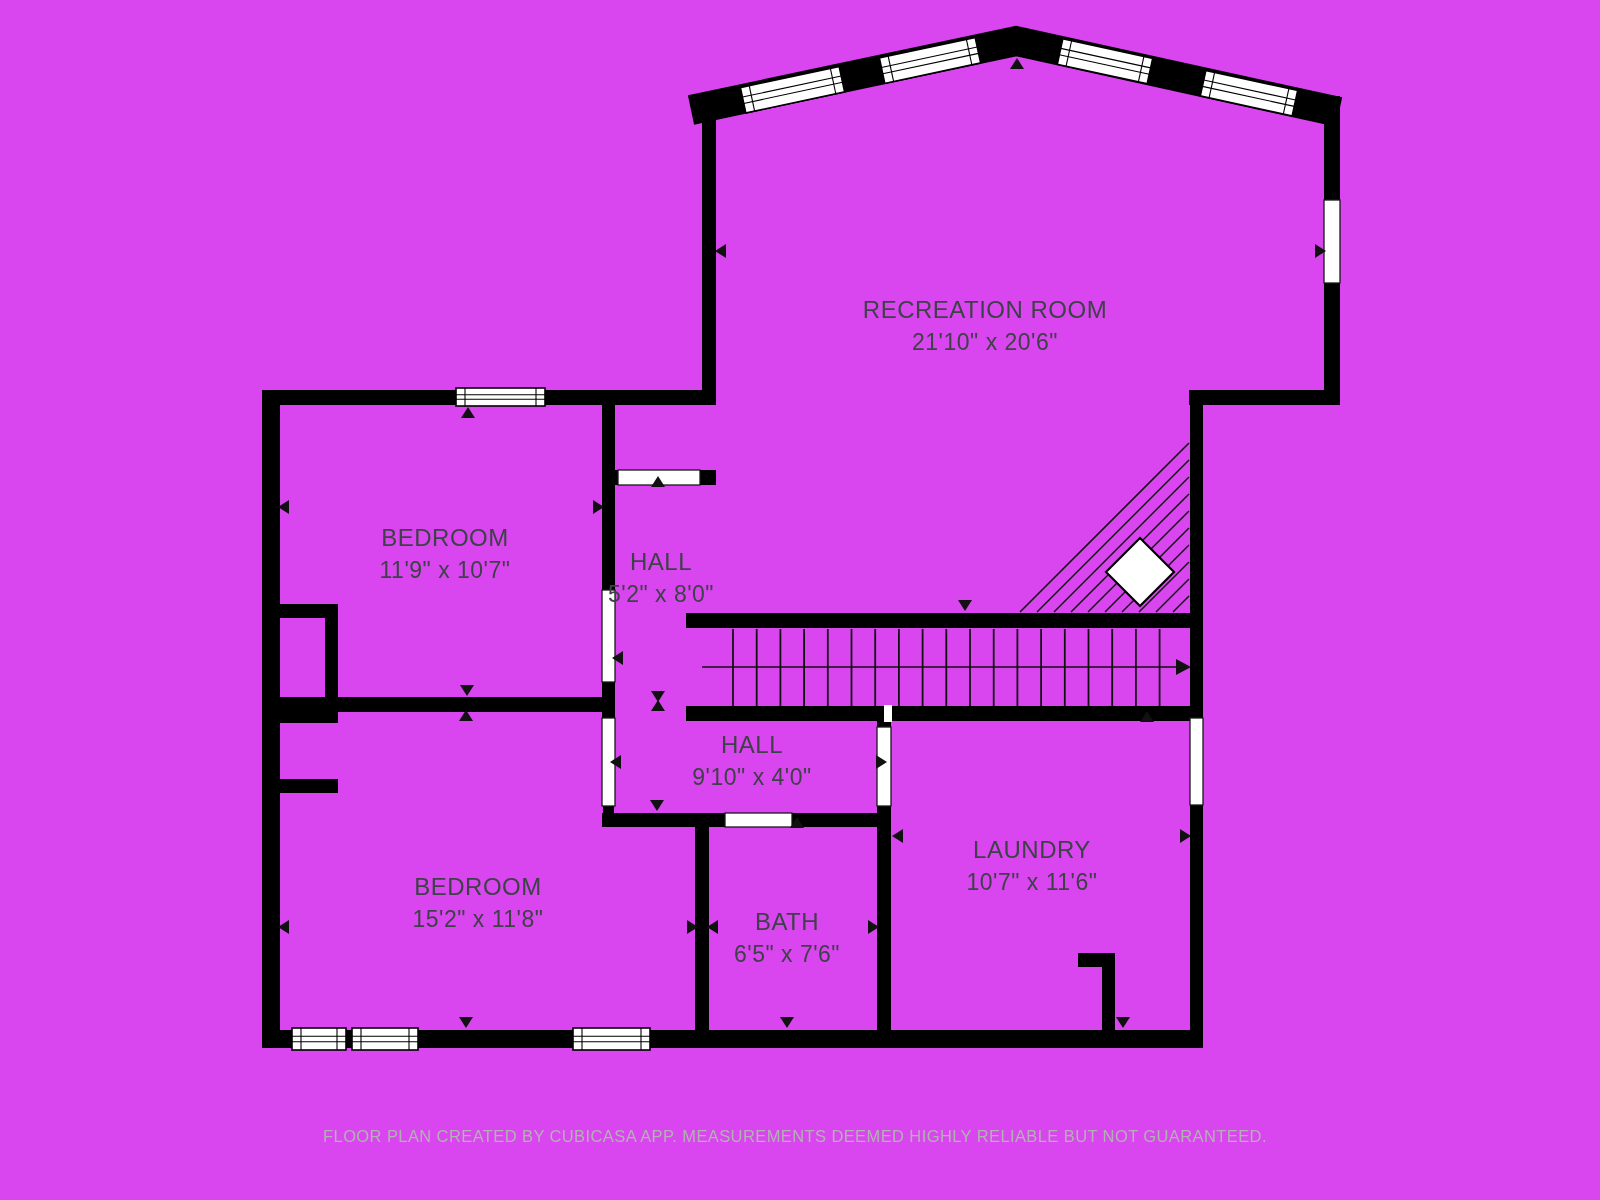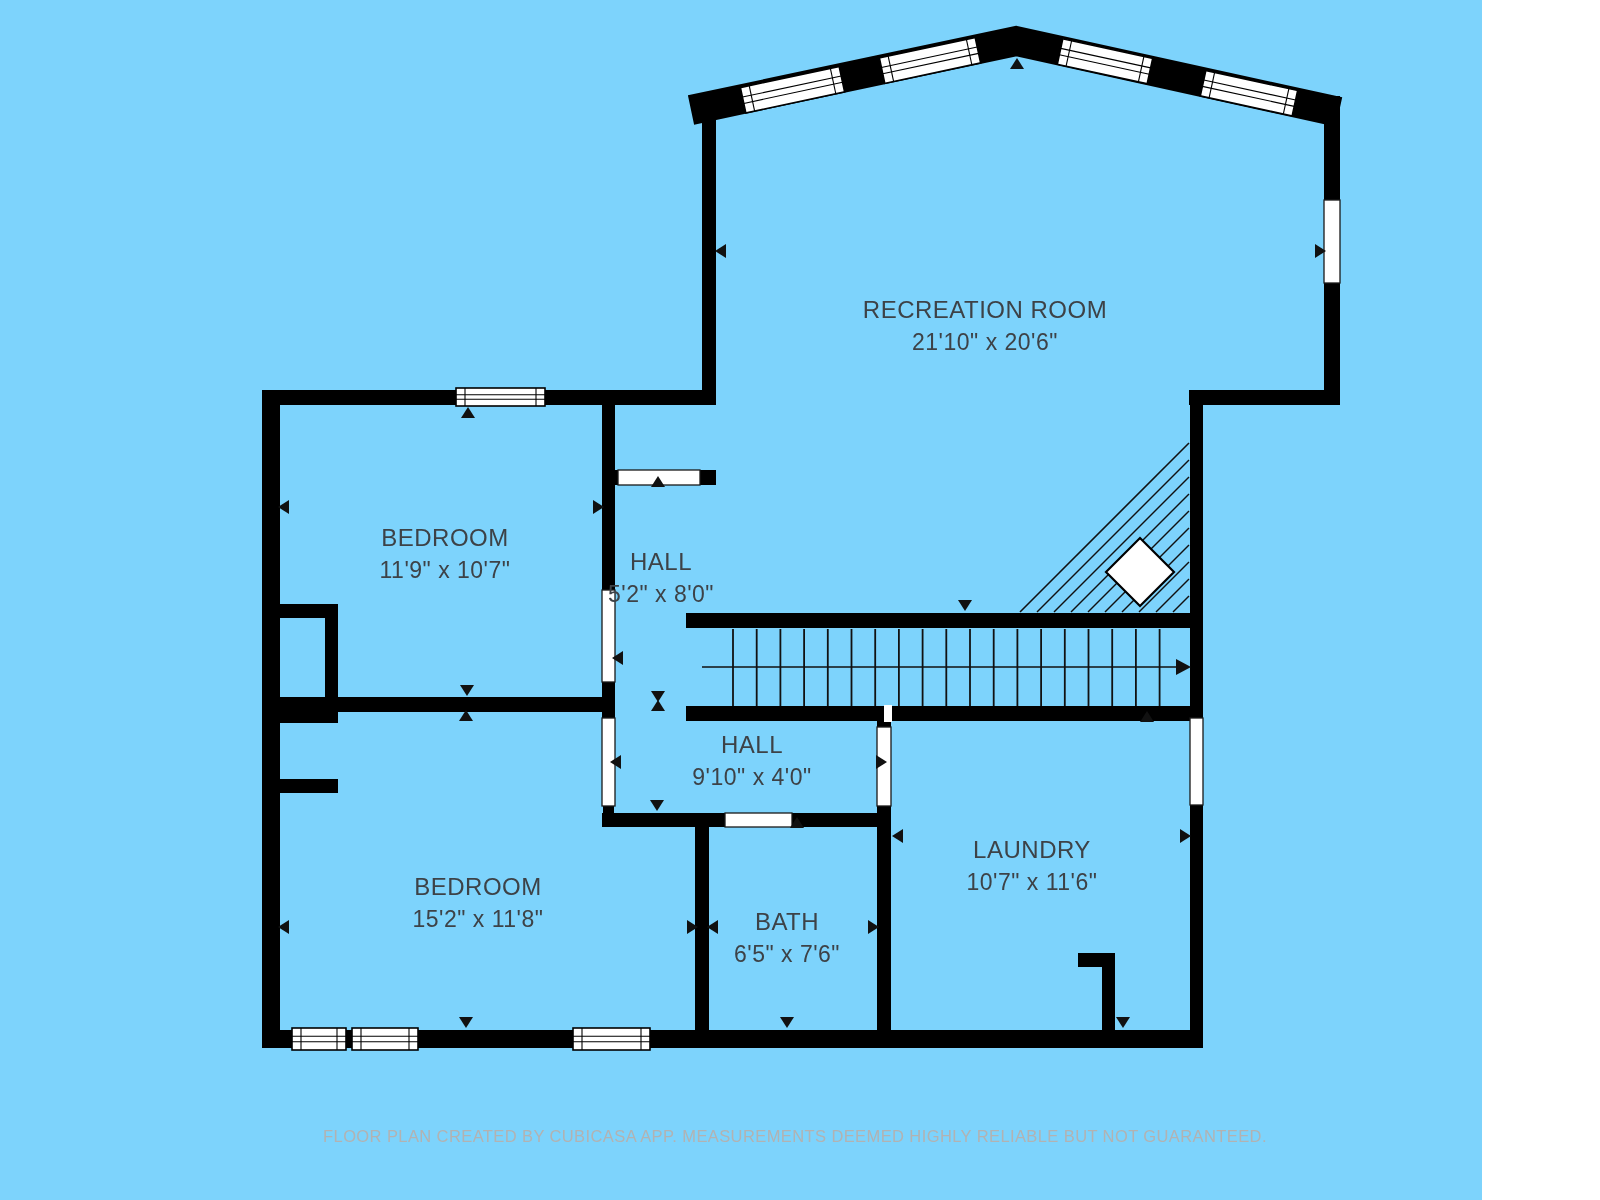--- a/index.html
+++ b/index.html
@@ -1,16 +1,16 @@
 <!DOCTYPE html>
 <html><head>
 <meta charset="utf-8">
 <style>
   html,body{margin:0;padding:0;background:#ffffff;}
-  .page{width:1482px;height:1200px;position:relative;background:#7dd3fc;overflow:hidden;}
+  .page{width:1600px;height:1200px;position:relative;background:#d946ef;overflow:hidden;}
   svg{display:block;}
   text{font-family:"Liberation Sans","DejaVu Sans",sans-serif;}
   .room-name{font-size:24px;fill:#3d4247;letter-spacing:0.5px;}
   .room-dims{font-size:23px;fill:#3d4247;letter-spacing:0.5px;}
   .footer-text{font-size:16.5px;fill:#b2b2b2;letter-spacing:0.4px;}
 </style>
 </head>
 <body>
 
 <div class="page">

